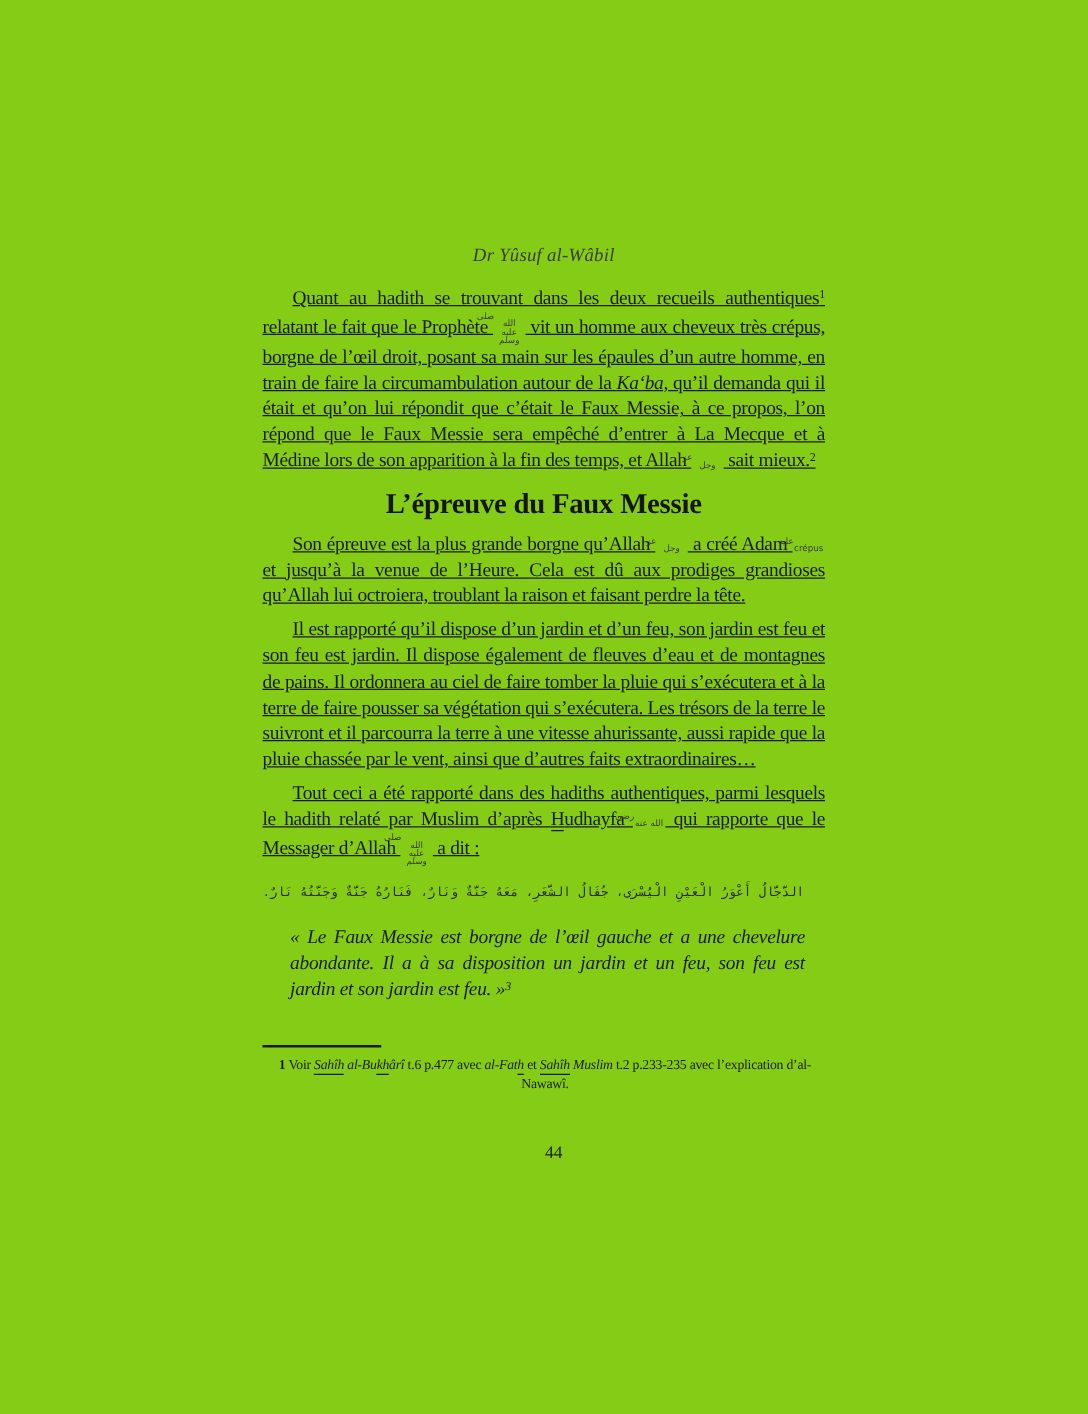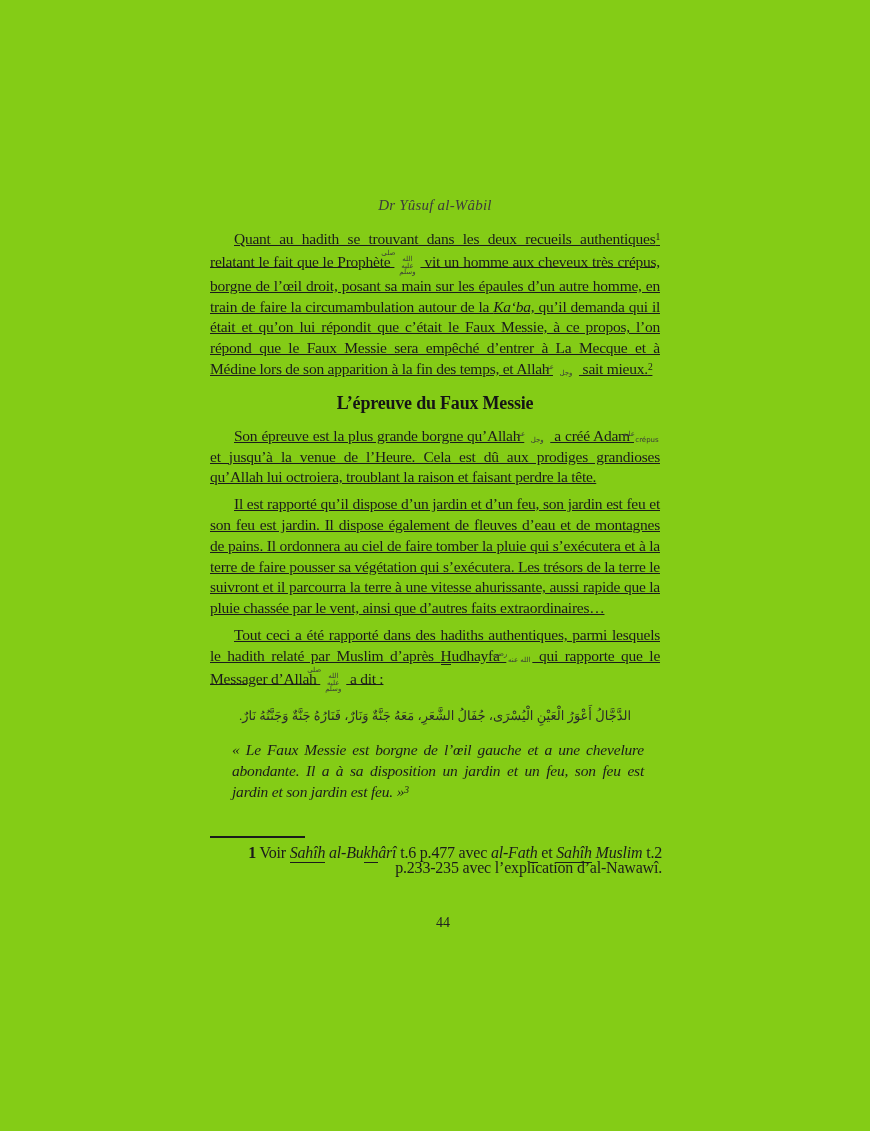--- a/index.html
+++ b/index.html
@@ -36,32 +36,32 @@
     font-size: 15.5px;
     line-height: 20.8px;
     letter-spacing: -0.25px;
     text-decoration: underline;
   }
   p.body.first { margin-top: 15px; }
   p.body.mt { margin-top: 6px; }
   h1.section {
     margin: 11px 0 11px 0;
     text-align: center;
-    font-size: 18px;
+    font-size: 23px;
     line-height: 24px;
     font-weight: bold;
     letter-spacing: -0.2px;
     color: #151515;
   }
   p.arabic {
     margin: 9px 0 0 0;
     direction: rtl;
-    text-align: center;
-    font-family: Liberation Serif, serif;
-    font-size: 13px;
+    text-align: left;
+    font-family: Liberation Mono, monospace;
+    font-size: 10px;
     line-height: 27px;
     color: #2a2a2a;
   }
   p.quote {
     margin: 10px 16px 0 22px;
     font-style: italic;
     text-align: justify;
     font-size: 15.5px;
     line-height: 21px;
     letter-spacing: -0.2px;
@@ -73,24 +73,24 @@
     width: 452px;
   }
   .footnote-rule {
     width: 95px;
     height: 0;
     border-top: 2px solid #1b1b1b;
     margin-bottom: 7px;
   }
   p.footnote {
     margin: 0 0 2px 0;
-    font-size: 16px;
+    font-size: 11px;
     line-height: 15.4px;
     letter-spacing: -0.2px;
-    text-align: right;
+    text-align: center;
   }
   .page-number {
     position: absolute;
     top: 915px;
     left: 16px;
     right: 0;
     text-align: center;
     font-size: 14px;
     color: #222222;
   }

